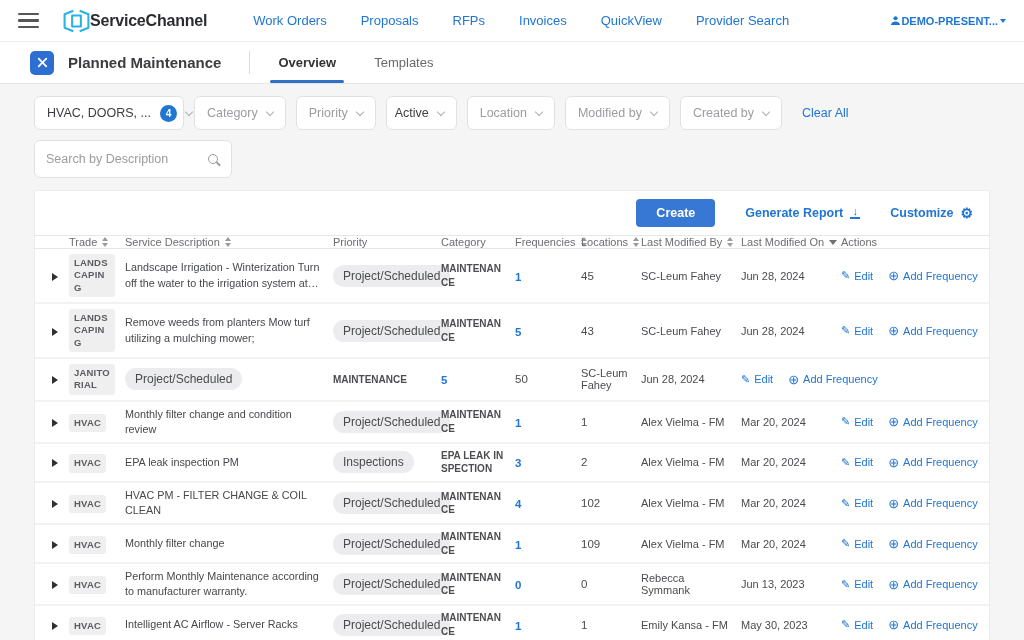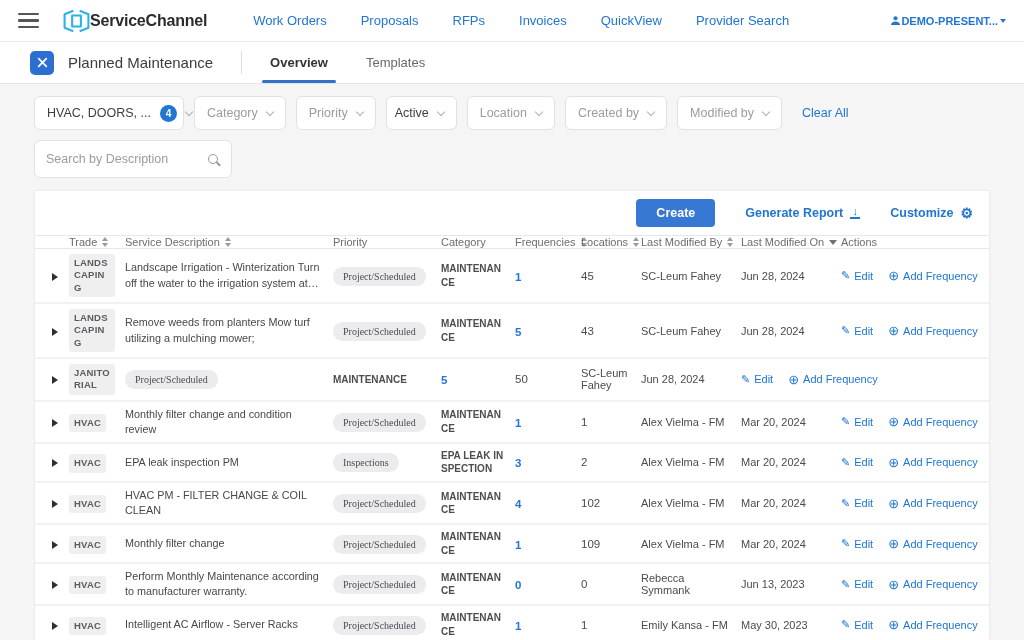--- a/index.html
+++ b/index.html
@@ -14,21 +14,21 @@
   .brand-text{font-size:16px;font-weight:700;color:#2b2c30;letter-spacing:-0.2px;}
   .nav-links{display:flex;gap:34px;margin-left:46px;}
   .nav-link{font-size:13px;color:#2176d2;cursor:pointer;text-decoration:none;}
   .user{margin-left:auto;display:flex;align-items:center;color:#2176d2;font-size:11px;font-weight:700;cursor:pointer;}
   .caret{width:0;height:0;border-left:3.5px solid transparent;border-right:3.5px solid transparent;border-top:4px solid #2176d2;margin-left:2px;}
 
   
   .subheader{height:42px;background:#fff;border-bottom:1px solid #e4e4e6;display:flex;align-items:stretch;padding:0 30px;}
   .title-wrap{display:flex;align-items:center;gap:14px;}
   .title-icon{width:24px;height:24px;border-radius:5px;background:#2d6fd1;display:flex;align-items:center;justify-content:center;flex:0 0 auto;}
-  .page-title{font-size:15px;font-weight:400;color:#3b3c40;}
+  .page-title{font-size:15px;font-weight:700;color:#3b3c40;}
   .vdiv{width:1px;background:#ddd;margin:9px 28px;}
   .tabs{display:flex;gap:38px;}
   .tab{display:flex;align-items:center;font-size:13px;color:#67686c;position:relative;cursor:pointer;}
   .tab.active{color:#333;font-weight:700;}
   .tab.active::after{content:"";position:absolute;left:-8px;right:-8px;bottom:0;height:3px;background:#2f72c6;border-radius:2px;}
 
   
   .filters{padding:12px 34px 0;}
   .filter-row{display:flex;align-items:center;gap:10px;}
   .dropdown{height:34px;border-radius:6px;border:1px solid #e1e1e3;background:#fff;display:inline-flex;align-items:center;padding:0 12px;font-size:12.5px;color:#9c9ca1;cursor:pointer;gap:9px;}
@@ -64,21 +64,21 @@
   .s-both .d{border-top:4px solid #9a9aa0;}
   .th-col.sort-both .s-both{display:inline-flex;}
   .s-desc{display:none;width:0;height:0;border-left:4px solid transparent;border-right:4px solid transparent;border-top:5px solid #6f7074;}
   .th-col.sort-desc .s-desc{display:inline-block;}
 
   .tr{padding:5px 10px;border-bottom:2px solid #f2f2f4;min-height:34px;background:#fff;}
   .tr:last-child{border-bottom:none;}
   .expander{width:0;height:0;border-top:4.5px solid transparent;border-bottom:4.5px solid transparent;border-left:6px solid #2e2f33;display:inline-block;cursor:pointer;margin-left:7px;}
   .badge{background:#efeff0;border-radius:3px;padding:3px 5px;font-size:9.5px;color:#5b5c60;line-height:1.3;display:inline-block;max-width:46px;word-break:break-all;font-weight:600;letter-spacing:.2px;}
   .col-desc{font-size:10.8px;color:#47484c;line-height:1.4;display:-webkit-box;-webkit-line-clamp:2;-webkit-box-orient:vertical;overflow:hidden;padding-right:12px;}
-  .pill{background:#ececee;border-radius:12px;padding:4px 10px;font-size:10px;color:#4a4b4f;white-space:nowrap;display:inline-block;font-family:Liberation Serif, serif;}
+  .pill{background:#ececee;border-radius:12px;padding:4px 10px;font-size:12px;color:#4a4b4f;white-space:nowrap;display:inline-block;}
   .col-cat{font-size:10px;color:#4c4d51;word-break:break-all;line-height:1.35;padding-right:10px;font-weight:bold;}
   .col-freq a{color:#2176d2;font-weight:700;font-size:11.5px;cursor:pointer;text-decoration:none;}
   .col-loc{font-size:11.5px;color:#4a4b4f;}
   .col-by,.col-on{font-size:11px;color:#4a4b4f;padding-right:6px;}
   .col-actions{display:flex;gap:15px;align-items:center;white-space:nowrap;}
   .action{display:inline-flex;align-items:center;gap:4px;color:#2176d2;font-size:11px;cursor:pointer;text-decoration:none;}
   .pencil{font-size:11px;line-height:1;}
   .plus{font-size:13px;line-height:1;}
 </style>
 </head>
@@ -167,26 +167,26 @@
           <span>Active</span>
           <span class="chev"></span>
         </div>
 
         <div class="dropdown dd-gen">
           <span>Location</span>
           <span class="chev"></span>
         </div>
 
         <div class="dropdown dd-gen">
+          <span>Modified by</span>
+          <span class="chev"></span>
+        </div>
+
+        <div class="dropdown dd-gen">
           <span>Created by</span>
-          <span class="chev"></span>
-        </div>
-
-        <div class="dropdown dd-gen">
-          <span>Modified by</span>
           <span class="chev"></span>
         </div>
 
       <a class="clear-all">Clear All</a>
     </div>
     <div class="search-row">
       <div class="search-box">
         <input placeholder="Search by Description" style="">
         <span class="mag"></span>
       </div>

